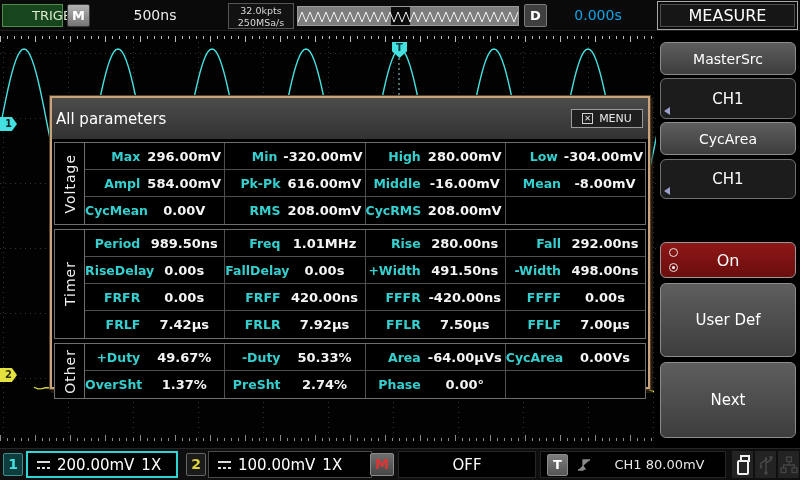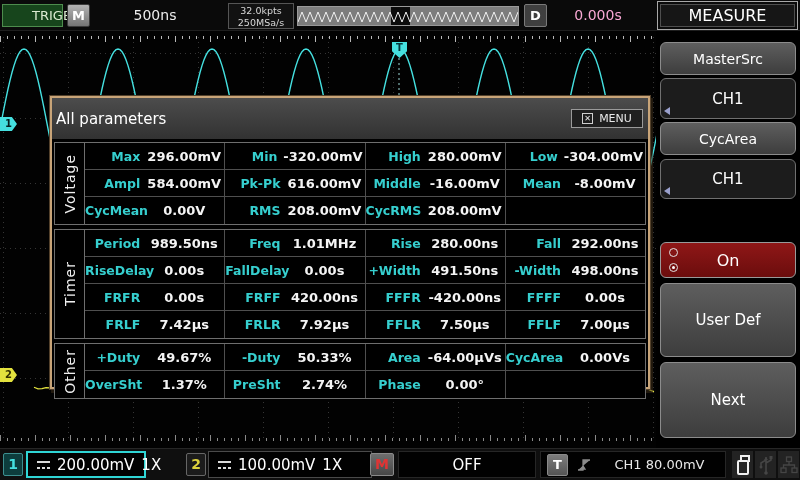--- a/index.html
+++ b/index.html
@@ -14,21 +14,21 @@
   #mbtn { position:absolute; left:67px; top:4px; width:23px; height:23px; background:linear-gradient(#b2b2b2,#757575);
           border:1px solid #3a3a3a; border-radius:2px; color:#fff; font-weight:bold; font-size:13px; text-align:center; line-height:21px; }
   #timebase { position:absolute; left:100px; top:7px; width:110px; text-align:center; color:#ececec; font-size:14px; }
   #acqbox { position:absolute; left:228px; top:3px; width:66px; height:26px; border:1px solid #555; background:#121212;
             color:#d8d8d8; font-size:9.5px; line-height:12px; text-align:center; padding-top:1px; }
   #preview { position:absolute; left:297px; top:6px; width:222px; height:20px; background:#7d7d7d; border:1px solid #9a9a9a; }
   #pwin { position:absolute; left:93px; top:0; width:19px; height:18px; background:#0b0b0b; }
   #preview svg { position:absolute; left:0; top:0; }
   #dbtn { position:absolute; left:524px; top:4px; width:23px; height:23px; background:#3f3f3f; border:1px solid #7a7a7a;
           border-radius:2px; color:#fff; font-weight:bold; font-size:13px; text-align:center; line-height:21px; }
-  #hoffset { position:absolute; left:548px; top:7px; width:100px; text-align:center; color:#f9a8d4; font-size:14px; }
+  #hoffset { position:absolute; left:548px; top:7px; width:100px; text-align:center; color:#0ea5e9; font-size:14px; }
   #measure-title { position:absolute; left:657px; top:1px; width:141px; height:29px; background:#161616;
                    border:1px solid #a8a8a8; box-shadow:inset 0 0 0 2px #0a0a0a, inset 0 0 0 3px #4e4e4e;
                    color:#fff; font-size:16px; text-align:center; line-height:27px; }
 
   
   #plot { position:absolute; left:0; top:31px; width:656px; height:417px; background:#020202; }
   #plot svg.layer { position:absolute; left:0; top:0; }
   .chtag { position:absolute; left:0; width:17px; height:14px; font-size:10px; font-weight:bold; color:#062222;
            text-align:center; line-height:14px; clip-path:polygon(0 0,70% 0,100% 50%,70% 100%,0 100%); }
   #tag1 { top:86px; background:#45e0e0; }
@@ -78,21 +78,21 @@
 
   
   #bottombar { position:absolute; left:0; top:448px; width:800px; height:32px; background:#0f0f0f; border-top:1px solid #262626; }
   .badge { position:absolute; top:4px; height:23px; text-align:center; font-weight:bold; font-size:14px; line-height:21px;
            border:1px solid #666; border-radius:2px; }
   #b1 { left:3px;  width:20px; background:#0d3d3d; color:#45e0e0; border-color:#3d8f8f; }
   #b2 { left:186px; width:20px; background:#1b1b1b; color:#ddd23c; }
   #bm { left:370px; width:24px; background:linear-gradient(#6e6e6e,#474747); color:#e03434; border-color:#8a8a8a; }
   .chbox { position:absolute; top:2px; height:27px; background:#010101; color:#fff; font-size:15px;
            display:flex; align-items:center; gap:7px; padding:0 9px; }
-  #chbox1 { left:26px;  width:120px; border:2px solid #2fd5d5;text-align:center; }
+  #chbox1 { left:26px;  width:152px; border:2px solid #2fd5d5;text-align:center; }
   #chbox2 { left:208px; width:164px; border:1px solid #4a4a4a; }
   #mathbox { left:398px; width:138px; border:1px solid #262626; justify-content:center; }
   #trigbox { left:540px; width:186px; border:1px solid #262626; gap:8px; padding:0 6px; }
   .coup { width:13px; height:10px; position:relative; flex:none; }
   .coup::before { content:""; position:absolute; top:1px; left:0; right:0; height:2px; background:#dcdcdc; }
   .coup::after  { content:""; position:absolute; bottom:1px; left:0; right:0; height:2px;
                   background:repeating-linear-gradient(to right,#dcdcdc 0 3px,transparent 3px 5px); }
   .tbadge { width:21px; height:22px; flex:none; background:linear-gradient(#7c7c7c,#555); border:1px solid #8a8a8a;
             border-radius:2px; color:#fff; font-weight:bold; font-size:13px; text-align:center; line-height:20px; }
   #trigtext { flex:1; text-align:center; color:#e8e8e8; font-size:13px; }

